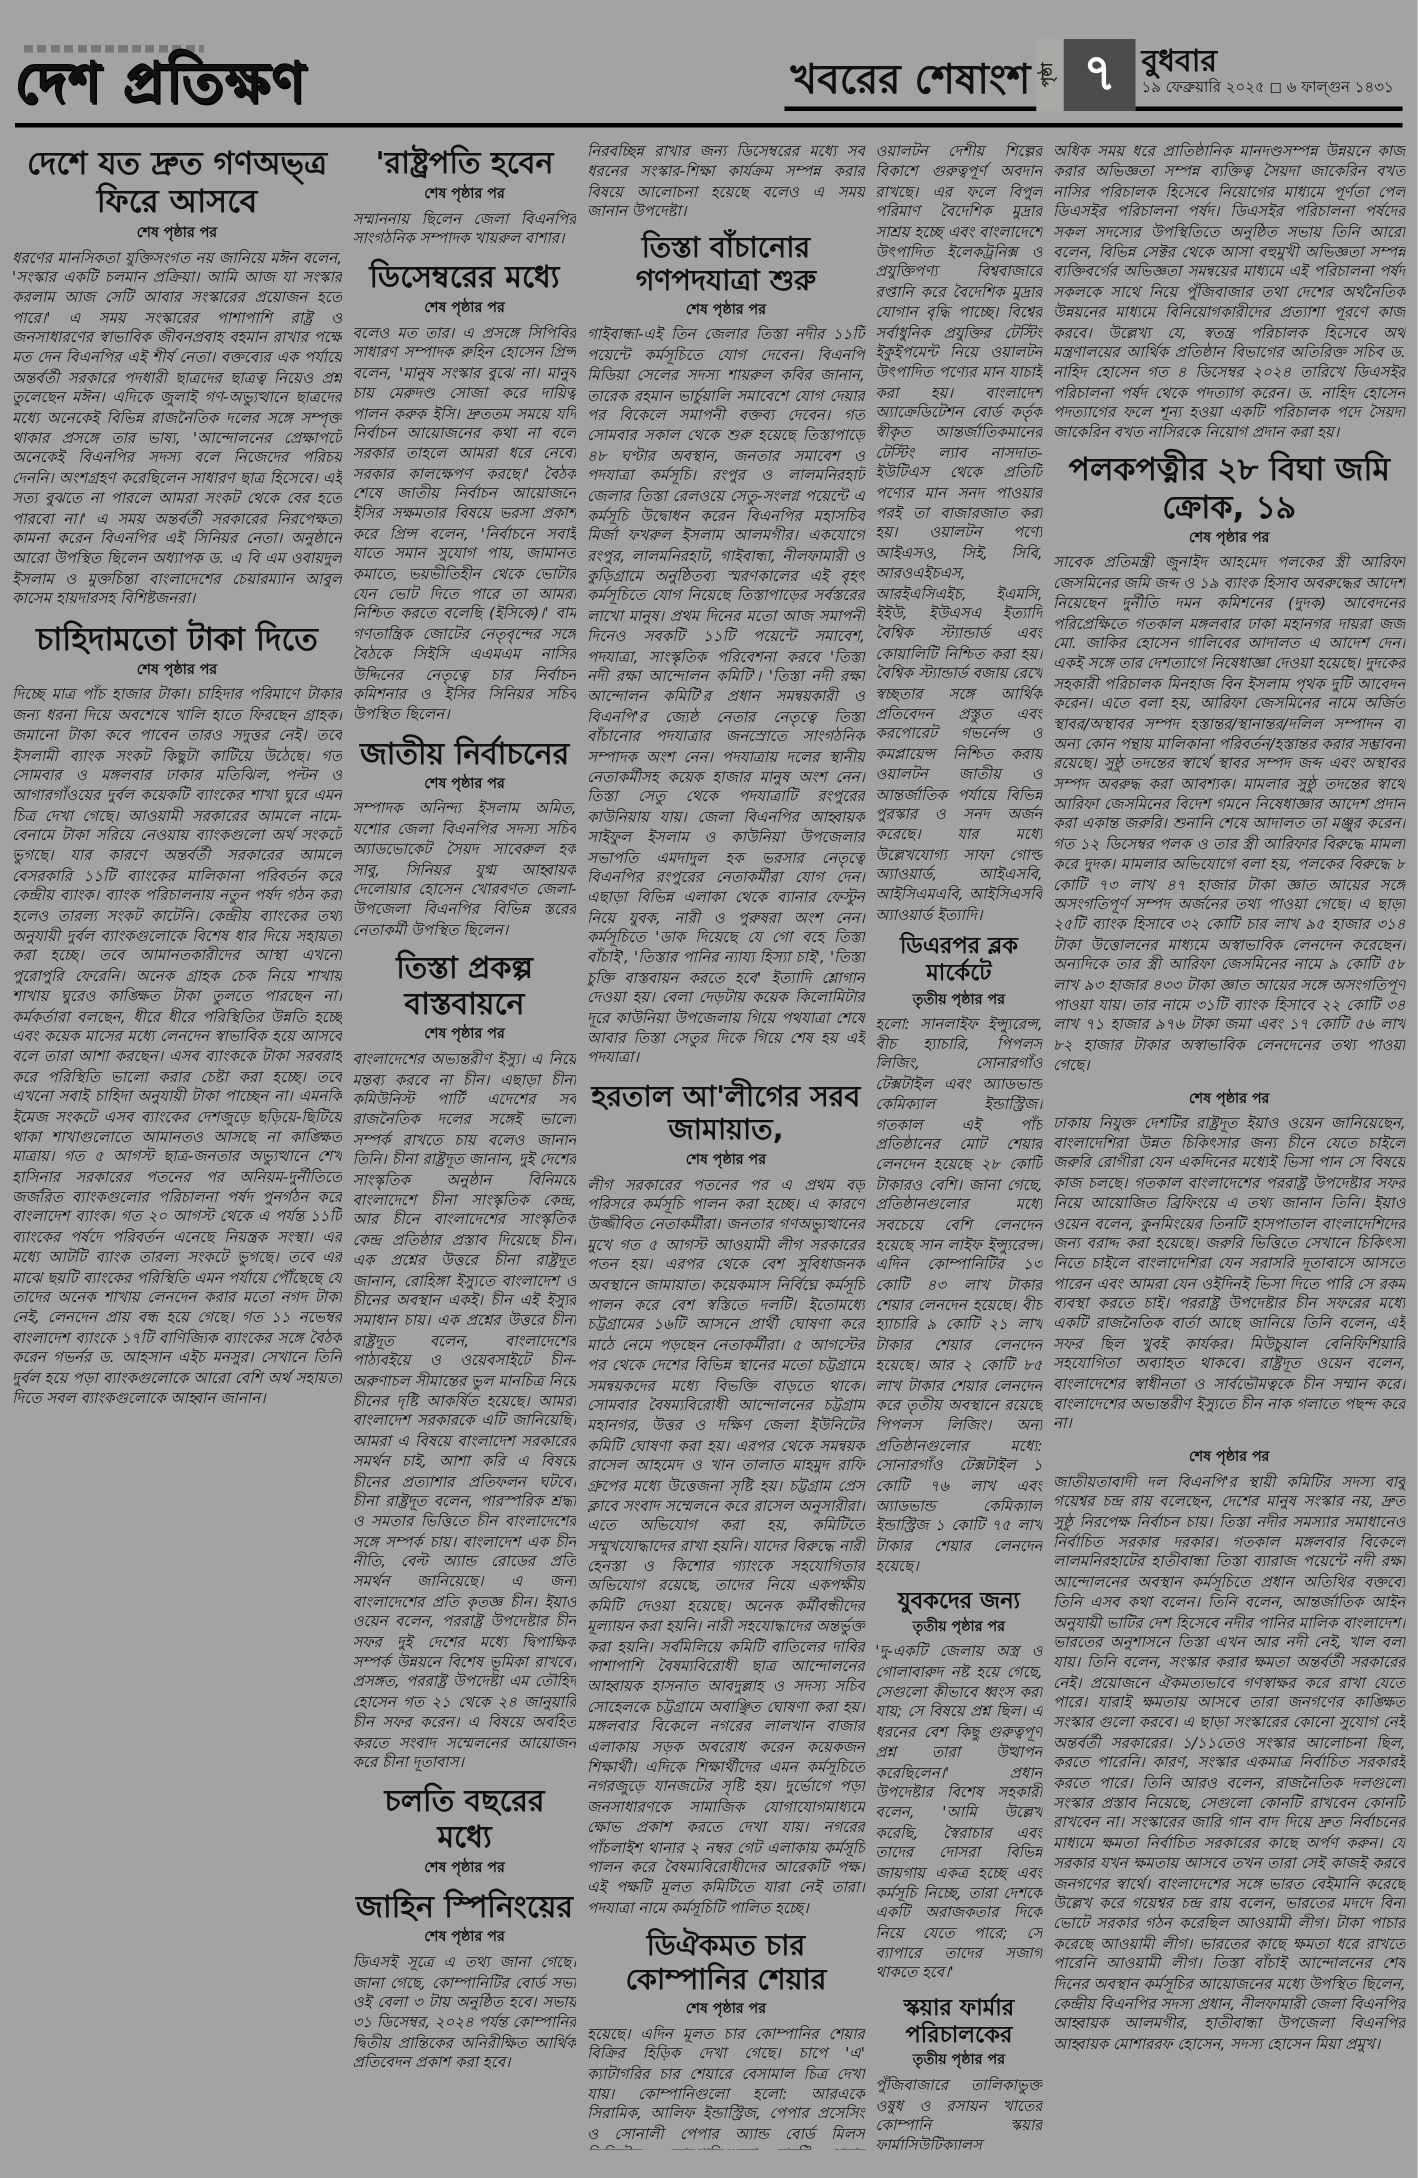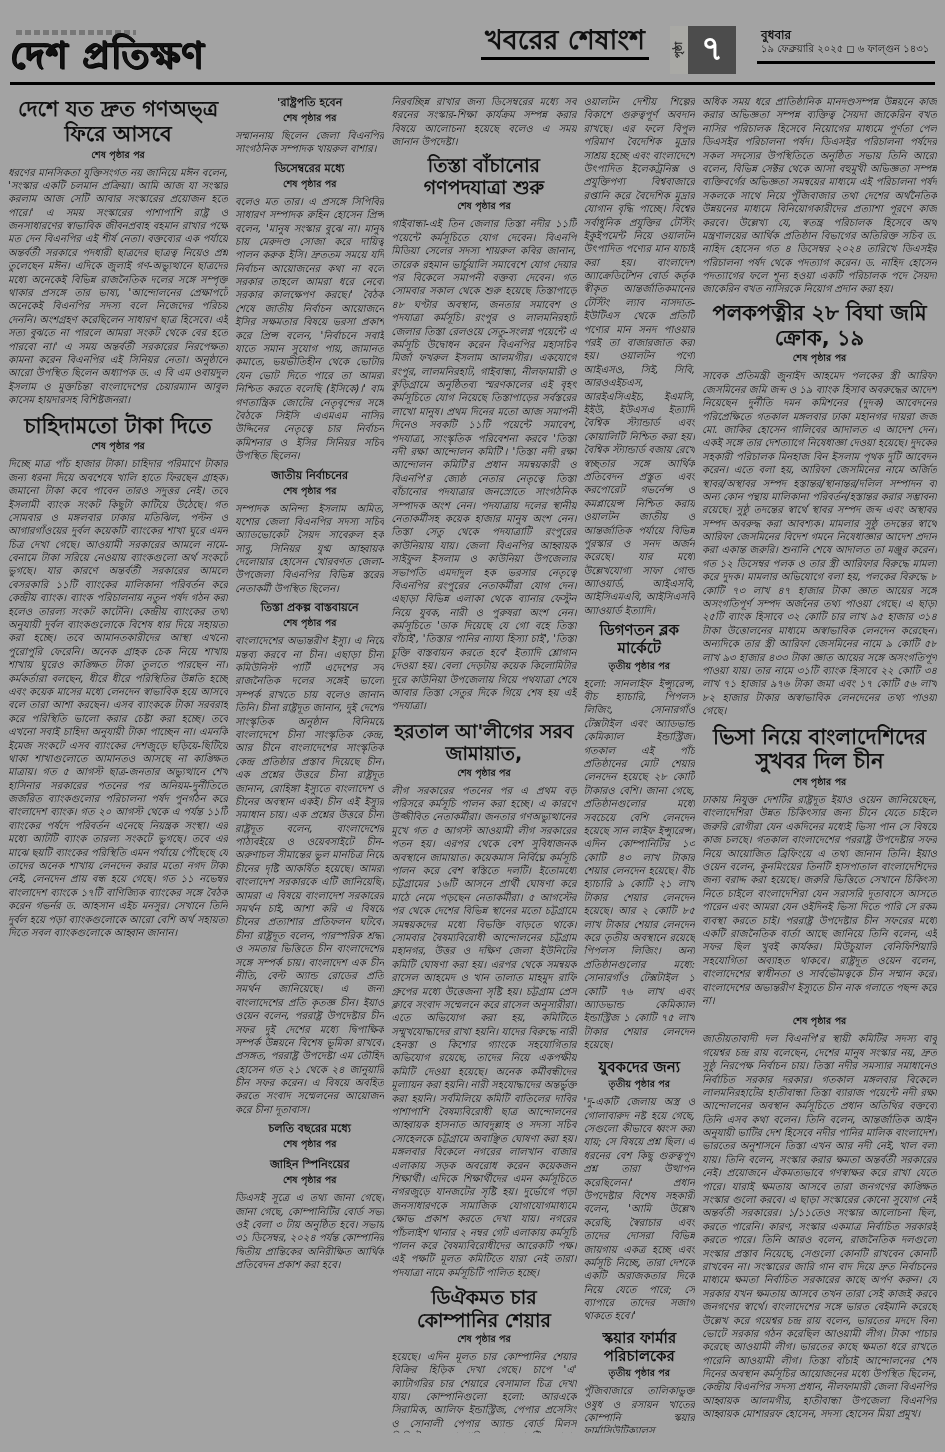--- a/index.html
+++ b/index.html
@@ -4,45 +4,45 @@
 <style>
   html,body{margin:0;padding:0;background:#e8e8e4;}
   .page{position:relative;width:945px;height:1452px;margin:0 auto;background:#a3a3a3;color:#111;
         font-family:"DejaVu Sans","Liberation Sans",sans-serif;overflow:hidden;}
   
   .header{display:flex;justify-content:space-between;align-items:flex-end;padding:26px 10px 6px 10px;}
   .mast-left{display:flex;flex-direction:column;}
   .tagline-smudge{width:120px;height:5px;background:repeating-linear-gradient(90deg,#777 0 6px,transparent 6px 9px);margin:0 0 2px 6px;}
   .logo{font-size:37px;font-weight:900;letter-spacing:1px;line-height:1;
         text-shadow:1px 1px 0 #000, -0.5px -0.5px 0 #000;}
-  .mast-right{display:flex;align-items:flex-start;gap:21px;}
+  .mast-right{display:flex;align-items:flex-end;gap:0;}
   .section-title{font-size:27px;font-weight:900;border-bottom:3px solid #000;padding:0 4px 4px 4px;line-height:1;}
   .pagebox-group{display:flex;align-items:stretch;}
   .page-label{writing-mode:vertical-rl;transform:rotate(180deg);background:#a9a9a5;color:#222;
               font-size:10px;font-weight:bold;display:flex;align-items:center;justify-content:center;
               width:18px;height:48px;}
   .page-num{width:48px;height:48px;background:#4c4c4c;color:#fff;font-size:34px;font-weight:900;
             display:flex;align-items:center;justify-content:center;}
   .datebox{display:flex;flex-direction:column;border-bottom:3px solid #000;padding:2px 4px 5px 4px;min-width:170px;}
-  .day{font-size:12px;font-weight:900;line-height:1.2;}
+  .day{font-size:20px;font-weight:900;line-height:1.2;}
   .date{font-size:10px;line-height:1.4;}
   .head-rule{height:3px;background:#000;margin:2px 10px 4px 10px;}
   
   .cols{display:flex;gap:7px;padding:4px 8px 0 8px;height:1340px;overflow:hidden;}
   .col{overflow:hidden;}
   .col-1{width:221px;}
   .col-2{width:150px;}
   .col-34{width:186px;}
   .col-5{width:112px;}
   .col-67{width:236px;}
   .story{margin-bottom:7px;}
   .hl{text-align:center;font-weight:900;line-height:1.18;margin:4px 0 1px 0;}
   .hl-xl{font-size:21px;}
   .hl-lg{font-size:19px;}
-  .hl-md{font-size:11px;}
+  .hl-md{font-size:20px;}
   .hl-sm{font-size:15px;}
   .dateline{text-align:center;font-size:9.5px;font-weight:bold;margin:1px 0 3px 0;}
   .body,.lead{font-size:10px;line-height:1.34;text-align:justify;margin:0 0 5px 0;
               -webkit-hyphens:auto;hyphens:auto;word-break:break-word;font-style:italic;}
   .lead{margin-top:2px;}
 </style>
 </head>
 <body>
 
 <div class="page">
@@ -130,21 +130,21 @@
         <h2 class="hl hl-lg">ডিঐকমত চার কোম্পানির শেয়ার</h2>
         <div class="dateline">শেষ পৃষ্ঠার পর</div>
         <p class="body">হয়েছে। এদিন মূলত চার কোম্পানির শেয়ার বিক্রির হিড়িক দেখা গেছে। চাপে 'এ' ক্যাটাগরির চার শেয়ারে বেসামাল চিত্র দেখা যায়। কোম্পানিগুলো হলো: আরএকে সিরামিক, আলিফ ইন্ডাস্ট্রিজ, পেপার প্রসেসিং ও সোনালী পেপার অ্যান্ড বোর্ড মিলস লিমিটেড। কোম্পানিগুলো চারটি শেয়ার গতকাল ডিএসই দরপতনের শীর্ষ তালিকায় হয়েছে। কোম্পানিগুলোর মধ্যে আরএকে সিরামিকের দর কমেছে ১ টাকা ১০ পয়সা বা ৪.৪৭ শতাংশে, আলিফ ইন্ডাস্ট্রিজের ৩ টাকা ৩০ পয়সা শতাংশে, পেপার প্রসেসিংয়ের ৩ টাকা ৫০ পয়সা বা ৩.৭০ শতাংশে এবং সোনালী পেপারের ৯ টাকা বা ৩.৬৭ শতাংশে। চলতি মাসে কোম্পানিগুলোর মধ্যে সবচেয়ে বেশি দর কমেছে আলিফ ইন্ডাস্ট্রিজের। গত ৪ ফেব্রুয়ারি কোম্পানির শেয়ার দর ছিল ৯০ টাকা ৪০ পয়সা। গতকাল ক্লোজিং দর হয়েছে ৭৮ টাকায়। এ সময়ের মধ্যে দর কমেছে ১২ টাকা ৪০ পয়সা বা ১৩.৭২ শতাংশ। তবে অন্য দুই কোম্পানি আরএকে সিরামিক ও পেপার প্রসেসিংয়ের দর কিছুটা কমলেও ভিন্ন চিত্রে রয়েছে সোনালী পেপার। কোম্পানিটির দর চলতি মাসে ভালো বেড়েছে। বর্তমানে সংশোধন প্রবণতায় রয়েছে। গত ২ ফেব্রুয়ারি সোনালী পেপারের দর ছিল ১২৪ টাকা ২০ পয়সা। সোমবার শেয়ারটির দাম সর্বোচ্চ ১৬৩ টাকা ৩০ পয়সায় ক্লোজিং হয়। ফেব্রুয়ারি মাসে এটি ছিল কোম্পানিটির সর্বোচ্চ দর। গতকাল ৬ টাকা কমে ক্লোজিং হয়েছে ১৫৭ টাকা ৬০ পয়সায়।</p>
       </article>
 
     </div>
 
     <div class="col col-5">
       <p class="lead">ওয়ালটন দেশীয় শিল্পের বিকাশে গুরুত্বপূর্ণ অবদান রাখছে। এর ফলে বিপুল পরিমাণ বৈদেশিক মুদ্রার সাশ্রয় হচ্ছে এবং বাংলাদেশে উৎপাদিত ইলেকট্রনিক্স ও প্রযুক্তিপণ্য বিশ্ববাজারে রপ্তানি করে বৈদেশিক মুদ্রার যোগান বৃদ্ধি পাচ্ছে। বিশ্বের সর্বাধুনিক প্রযুক্তির টেস্টিং ইকুইপমেন্ট নিয়ে ওয়ালটন উৎপাদিত পণ্যের মান যাচাই করা হয়। বাংলাদেশ অ্যাক্রেডিটেশন বোর্ড কর্তৃক স্বীকৃত আন্তর্জাতিকমানের টেস্টিং ল্যাব নাসদাত-ইউটিএস থেকে প্রতিটি পণ্যের মান সনদ পাওয়ার পরই তা বাজারজাত করা হয়। ওয়ালটন পণ্যে আইএসও, সিই, সিবি, আরওএইচএস, আরইএসিএইচ, ইএমসি, ইইউ, ইউএসএ ইত্যাদি বৈশ্বিক স্ট্যান্ডার্ড এবং কোয়ালিটি নিশ্চিত করা হয়। বৈশ্বিক স্ট্যান্ডার্ড বজায় রেখে স্বচ্ছতার সঙ্গে আর্থিক প্রতিবেদন প্রস্তুত এবং করপোরেট গভর্নেন্স ও কমপ্লায়েন্স নিশ্চিত করায় ওয়ালটন জাতীয় ও আন্তর্জাতিক পর্যায়ে বিভিন্ন পুরস্কার ও সনদ অর্জন করেছে। যার মধ্যে উল্লেখযোগ্য সাফা গোল্ড অ্যাওয়ার্ড, আইএসবি, আইসিএমএবি, আইসিএসবি অ্যাওয়ার্ড ইত্যাদি।</p>
       <article class="story">
-        <h2 class="hl hl-sm">ডিগণতন ব্লক মার্কেটে</h2>
+        <h2 class="hl hl-sm">ডিএরপর ব্লক মার্কেটে</h2>
         <div class="dateline">তৃতীয় পৃষ্ঠার পর</div>
         <p class="body">হলো: সানলাইফ ইন্স্যুরেন্স, বীচ হ্যাচারি, পিপলস লিজিং, সোনারগাঁও টেক্সটাইল এবং অ্যাডভান্ড কেমিক্যাল ইন্ডাস্ট্রিজ। গতকাল এই পাঁচ প্রতিষ্ঠানের মোট শেয়ার লেনদেন হয়েছে ২৮ কোটি টাকারও বেশি। জানা গেছে, প্রতিষ্ঠানগুলোর মধ্যে সবচেয়ে বেশি লেনদেন হয়েছে সান লাইফ ইন্স্যুরেন্স। এদিন কোম্পানিটির ১৩ কোটি ৪৩ লাখ টাকার শেয়ার লেনদেন হয়েছে। বীচ হ্যাচারি ৯ কোটি ২১ লাখ টাকার শেয়ার লেনদেন হয়েছে। আর ২ কোটি ৮৫ লাখ টাকার শেয়ার লেনদেন করে তৃতীয় অবস্থানে রয়েছে পিপলস লিজিং। অন্য প্রতিষ্ঠানগুলোর মধ্যে: সোনারগাঁও টেক্সটাইল ১ কোটি ৭৬ লাখ এবং অ্যাডভান্ড কেমিক্যাল ইন্ডাস্ট্রিজ ১ কোটি ৭৫ লাখ টাকার শেয়ার লেনদেন হয়েছে।</p>
       </article>
       <article class="story">
         <h2 class="hl hl-sm">যুবকদের জন্য</h2>
         <div class="dateline">তৃতীয় পৃষ্ঠার পর</div>
         <p class="body">'দু-একটি জেলায় অস্ত্র ও গোলাবারুদ নষ্ট হয়ে গেছে, সেগুলো কীভাবে ধ্বংস করা যায়; সে বিষয়ে প্রশ্ন ছিল। এ ধরনের বেশ কিছু গুরুত্বপূর্ণ প্রশ্ন তারা উত্থাপন করেছিলেন।' প্রধান উপদেষ্টার বিশেষ সহকারী বলেন, 'আমি উল্লেখ করেছি, স্বৈরাচার এবং তাদের দোসরা বিভিন্ন জায়গায় একত্র হচ্ছে এবং কর্মসূচি নিচ্ছে, তারা দেশকে একটি অরাজকতার দিকে নিয়ে যেতে পারে; সে ব্যাপারে তাদের সজাগ থাকতে হবে।'</p>
       </article>
       <article class="story">
         <h2 class="hl hl-sm">স্কয়ার ফার্মার পরিচালকের</h2>
@@ -155,21 +155,20 @@
     </div>
 
     <div class="col col-67">
       <p class="lead">অধিক সময় ধরে প্রাতিষ্ঠানিক মানদণ্ডসম্পন্ন উন্নয়নে কাজ করার অভিজ্ঞতা সম্পন্ন ব্যক্তিত্ব সৈয়দা জাকেরিন বখত নাসির পরিচালক হিসেবে নিয়োগের মাধ্যমে পূর্ণতা পেল ডিএসইর পরিচালনা পর্ষদ। ডিএসইর পরিচালনা পর্ষদের সকল সদস্যের উপস্থিতিতে অনুষ্ঠিত সভায় তিনি আরো বলেন, বিভিন্ন সেক্টর থেকে আসা বহুমুখী অভিজ্ঞতা সম্পন্ন ব্যক্তিবর্গের অভিজ্ঞতা সমন্বয়ের মাধ্যমে এই পরিচালনা পর্ষদ সকলকে সাথে নিয়ে পুঁজিবাজার তথা দেশের অর্থনৈতিক উন্নয়নের মাধ্যমে বিনিয়োগকারীদের প্রত্যাশা পূরণে কাজ করবে। উল্লেখ্য যে, স্বতন্ত্র পরিচালক হিসেবে অর্থ মন্ত্রণালয়ের আর্থিক প্রতিষ্ঠান বিভাগের অতিরিক্ত সচিব ড. নাহিদ হোসেন গত ৪ ডিসেম্বর ২০২৪ তারিখে ডিএসইর পরিচালনা পর্ষদ থেকে পদত্যাগ করেন। ড. নাহিদ হোসেন পদত্যাগের ফলে শূন্য হওয়া একটি পরিচালক পদে সৈয়দা জাকেরিন বখত নাসিরকে নিয়োগ প্রদান করা হয়।</p>
       <article class="story">
         <h2 class="hl hl-xl">পলকপত্নীর ২৮ বিঘা জমি ক্রোক, ১৯</h2>
         <div class="dateline">শেষ পৃষ্ঠার পর</div>
         <p class="body">সাবেক প্রতিমন্ত্রী জুনাইদ আহমেদ পলকের স্ত্রী আরিফা জেসমিনের জমি জব্দ ও ১৯ ব্যাংক হিসাব অবরুদ্ধের আদেশ নিয়েছেন দুর্নীতি দমন কমিশনের (দুদক) আবেদনের পরিপ্রেক্ষিতে গতকাল মঙ্গলবার ঢাকা মহানগর দায়রা জজ মো. জাকির হোসেন গালিবের আদালত এ আদেশ দেন। একই সঙ্গে তার দেশত্যাগে নিষেধাজ্ঞা দেওয়া হয়েছে। দুদকের সহকারী পরিচালক মিনহাজ বিন ইসলাম পৃথক দুটি আবেদন করেন। এতে বলা হয়, আরিফা জেসমিনের নামে অর্জিত স্থাবর/অস্থাবর সম্পদ হস্তান্তর/স্থানান্তর/দলিল সম্পাদন বা অন্য কোন পন্থায় মালিকানা পরিবর্তন/হস্তান্তর করার সম্ভাবনা রয়েছে। সুষ্ঠু তদন্তের স্বার্থে স্থাবর সম্পদ জব্দ এবং অস্থাবর সম্পদ অবরুদ্ধ করা আবশ্যক। মামলার সুষ্ঠু তদন্তের স্বার্থে আরিফা জেসমিনের বিদেশ গমনে নিষেধাজ্ঞার আদেশ প্রদান করা একান্ত জরুরি। শুনানি শেষে আদালত তা মঞ্জুর করেন। গত ১২ ডিসেম্বর পলক ও তার স্ত্রী আরিফার বিরুদ্ধে মামলা করে দুদক। মামলার অভিযোগে বলা হয়, পলকের বিরুদ্ধে ৮ কোটি ৭৩ লাখ ৪৭ হাজার টাকা জ্ঞাত আয়ের সঙ্গে অসংগতিপূর্ণ সম্পদ অর্জনের তথ্য পাওয়া গেছে। এ ছাড়া ২৫টি ব্যাংক হিসাবে ৩২ কোটি চার লাখ ৯৫ হাজার ৩১৪ টাকা উত্তোলনের মাধ্যমে অস্বাভাবিক লেনদেন করেছেন। অন্যদিকে তার স্ত্রী আরিফা জেসমিনের নামে ৯ কোটি ৫৮ লাখ ৯৩ হাজার ৪৩৩ টাকা জ্ঞাত আয়ের সঙ্গে অসংগতিপূর্ণ পাওয়া যায়। তার নামে ৩১টি ব্যাংক হিসাবে ২২ কোটি ৩৪ লাখ ৭১ হাজার ৯৭৬ টাকা জমা এবং ১৭ কোটি ৫৬ লাখ ৮২ হাজার টাকার অস্বাভাবিক লেনদেনের তথ্য পাওয়া গেছে।</p>
       </article>
       <article class="story">
-        <h2 class="hl hl-xl">ভিসা নিয়ে বাংলাদেশিদের সুখবর দিল চীন</h2>
         <div class="dateline">শেষ পৃষ্ঠার পর</div>
         <p class="body">ঢাকায় নিযুক্ত দেশটির রাষ্ট্রদূত ইয়াও ওয়েন জানিয়েছেন, বাংলাদেশিরা উন্নত চিকিৎসার জন্য চীনে যেতে চাইলে জরুরি রোগীরা যেন একদিনের মধ্যেই ভিসা পান সে বিষয়ে কাজ চলছে। গতকাল বাংলাদেশের পররাষ্ট্র উপদেষ্টার সফর নিয়ে আয়োজিত ব্রিফিংয়ে এ তথ্য জানান তিনি। ইয়াও ওয়েন বলেন, কুনমিংয়ের তিনটি হাসপাতাল বাংলাদেশিদের জন্য বরাদ্দ করা হয়েছে। জরুরি ভিত্তিতে সেখানে চিকিৎসা নিতে চাইলে বাংলাদেশিরা যেন সরাসরি দূতাবাসে আসতে পারেন এবং আমরা যেন ওইদিনই ভিসা দিতে পারি সে রকম ব্যবস্থা করতে চাই। পররাষ্ট্র উপদেষ্টার চীন সফরের মধ্যে একটি রাজনৈতিক বার্তা আছে জানিয়ে তিনি বলেন, এই সফর ছিল খুবই কার্যকর। মিউচুয়াল বেনিফিশিয়ারি সহযোগিতা অব্যাহত থাকবে। রাষ্ট্রদূত ওয়েন বলেন, বাংলাদেশের স্বাধীনতা ও সার্বভৌমত্বকে চীন সম্মান করে। বাংলাদেশের অভ্যন্তরীণ ইস্যুতে চীন নাক গলাতে পছন্দ করে না।</p>
       </article>
       <article class="story">
         <div class="dateline">শেষ পৃষ্ঠার পর</div>
         <p class="body">জাতীয়তাবাদী দল বিএনপি'র স্থায়ী কমিটির সদস্য বাবু গয়েশ্বর চন্দ্র রায় বলেছেন, দেশের মানুষ সংস্কার নয়, দ্রুত সুষ্ঠু নিরপেক্ষ নির্বাচন চায়। তিস্তা নদীর সমস্যার সমাধানেও নির্বাচিত সরকার দরকার। গতকাল মঙ্গলবার বিকেলে লালমনিরহাটের হাতীবান্ধা তিস্তা ব্যারাজ পয়েন্টে নদী রক্ষা আন্দোলনের অবস্থান কর্মসূচিতে প্রধান অতিথির বক্তব্যে তিনি এসব কথা বলেন। তিনি বলেন, আন্তর্জাতিক আইন অনুযায়ী ভাটির দেশ হিসেবে নদীর পানির মালিক বাংলাদেশ। ভারতের অনুশাসনে তিস্তা এখন আর নদী নেই, খাল বলা যায়। তিনি বলেন, সংস্কার করার ক্ষমতা অন্তর্বর্তী সরকারের নেই। প্রয়োজনে ঐকমত্যভাবে গণস্বাক্ষর করে রাখা যেতে পারে। যারাই ক্ষমতায় আসবে তারা জনগণের কাঙ্ক্ষিত সংস্কার গুলো করবে। এ ছাড়া সংস্কারের কোনো সুযোগ নেই অন্তর্বর্তী সরকারের। ১/১১তেও সংস্কার আলোচনা ছিল, করতে পারেনি। কারণ, সংস্কার একমাত্র নির্বাচিত সরকারই করতে পারে। তিনি আরও বলেন, রাজনৈতিক দলগুলো সংস্কার প্রস্তাব নিয়েছে, সেগুলো কোনটি রাখবেন কোনটি রাখবেন না। সংস্কারের জারি গান বাদ দিয়ে দ্রুত নির্বাচনের মাধ্যমে ক্ষমতা নির্বাচিত সরকারের কাছে অর্পণ করুন। যে সরকার যখন ক্ষমতায় আসবে তখন তারা সেই কাজই করবে জনগণের স্বার্থে। বাংলাদেশের সঙ্গে ভারত বেইমানি করেছে উল্লেখ করে গয়েশ্বর চন্দ্র রায় বলেন, ভারতের মদদে বিনা ভোটে সরকার গঠন করেছিল আওয়ামী লীগ। টাকা পাচার করেছে আওয়ামী লীগ। ভারতের কাছে ক্ষমতা ধরে রাখতে পারেনি আওয়ামী লীগ। তিস্তা বাঁচাই আন্দোলনের শেষ দিনের অবস্থান কর্মসূচির আয়োজনের মধ্যে উপস্থিত ছিলেন, কেন্দ্রীয় বিএনপির সদস্য প্রধান, নীলফামারী জেলা বিএনপির আহ্বায়ক আলমগীর, হাতীবান্ধা উপজেলা বিএনপির আহ্বায়ক মোশাররফ হোসেন, সদস্য হোসেন মিয়া প্রমুখ।</p>
       </article>
 
     </div>
 

